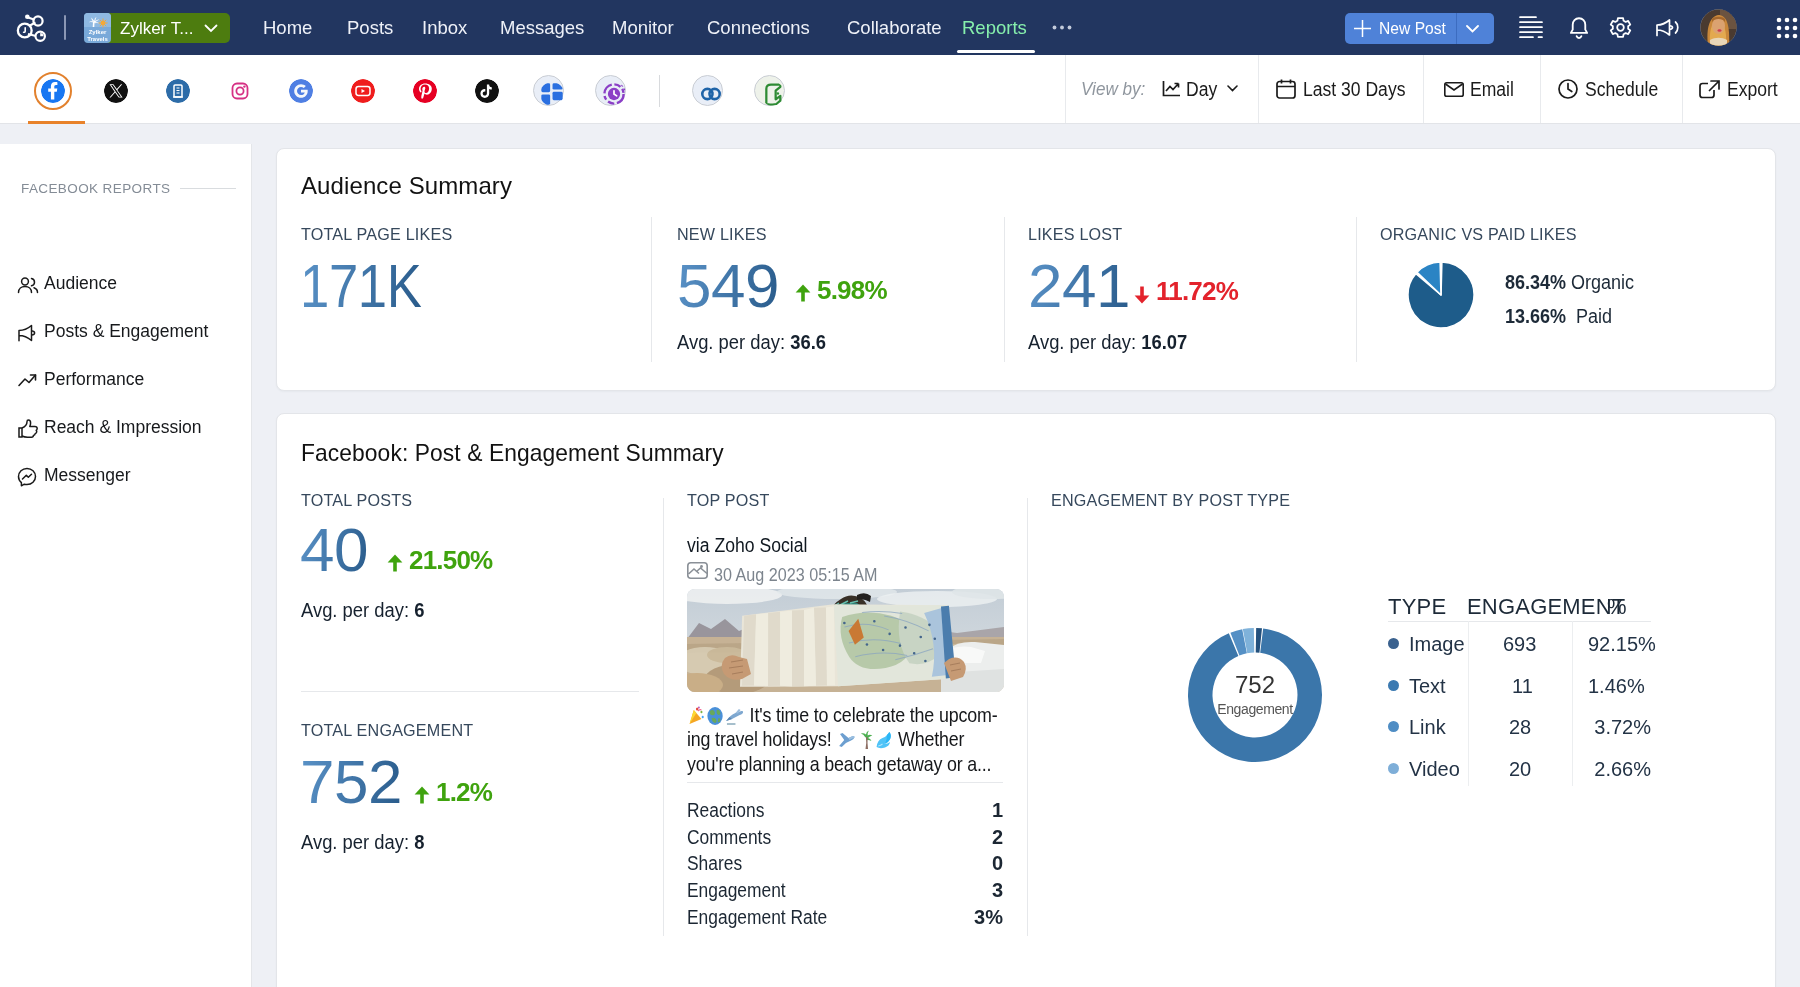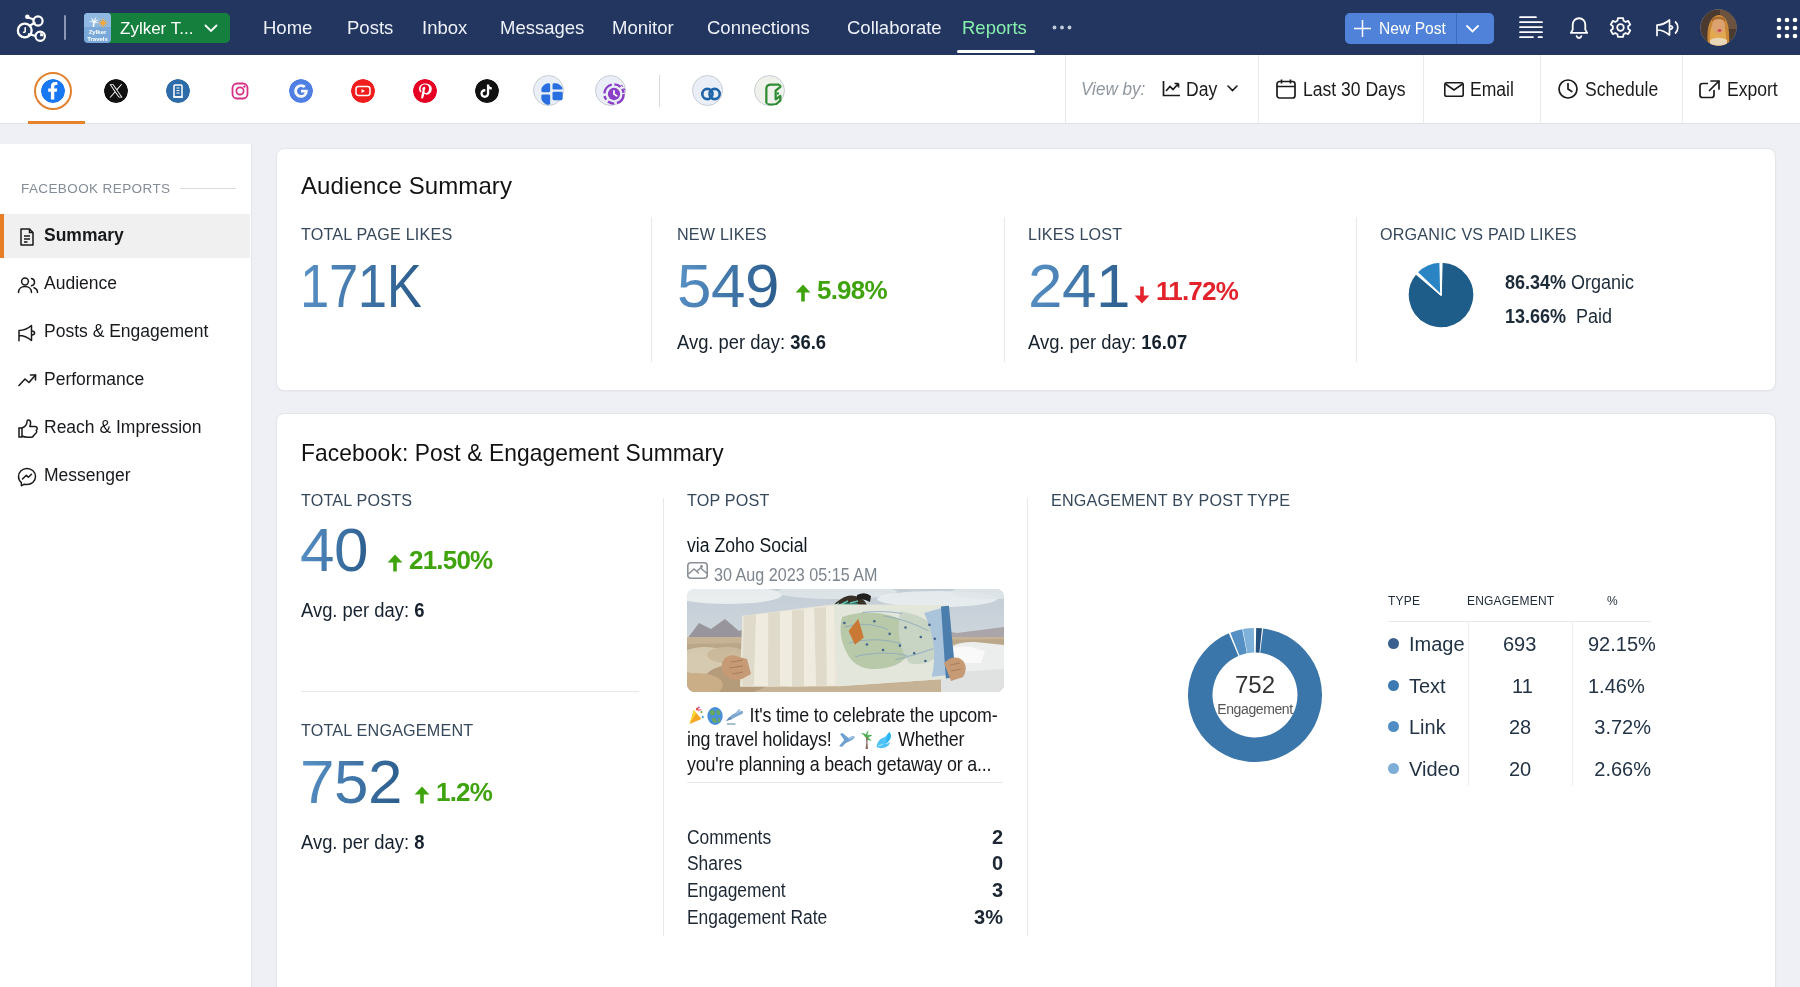--- a/index.html
+++ b/index.html
@@ -1,19 +1,19 @@
 <!DOCTYPE html>
 <html><head>
 <meta charset="utf-8">
 <style>
 * { margin:0; padding:0; box-sizing:border-box; -webkit-font-smoothing:antialiased; }
 html,body { width:1800px; height:987px; overflow:hidden; font-family:"Liberation Sans", sans-serif; background:#eef0f5; }
 .topbar { position:absolute; left:0; top:0; width:1800px; height:55px; background:#223660; }
 .tsep { position:absolute; left:64px; top:15px; width:2px; height:25px; background:#8b97b4; border-radius:1px; }
-.chip { position:absolute; left:84px; top:13px; width:146px; height:30px; background:#15803d; border-radius:5px; }
+.chip { position:absolute; left:84px; top:13px; width:146px; height:30px; background:#4d7c0f; border-radius:5px; }
 .thumb { position:absolute; left:0; top:0; width:27px; height:30px; border-radius:4px; overflow:hidden; }
 .chipTxt { position:absolute; left:36px; top:6px; color:#fff; font-size:17px; font-weight:500; }
 .nav { position:absolute; top:0; height:55px; color:#eef1f8; font-size:18.5px; line-height:55px; }
 .navu { position:absolute; left:957px; top:50px; width:78px; height:3px; background:#fff; border-radius:2px; }
 .newpost { position:absolute; left:1345px; top:13px; width:149px; height:31px; background:#4f82d8; border-radius:5px; color:#fff; }
 .newpost .lbl { position:absolute; left:22px; top:0; line-height:31px; font-size:17.5px; }
 .newpost .dv { position:absolute; left:111px; top:0; width:1px; height:31px; background:#3c6cc0; }
 .subbar { position:absolute; left:0; top:55px; width:1800px; height:69px; background:#fff; border-bottom:1px solid #e2e4e8; }
 .sicon { position:absolute; top:24px; width:24px; height:24px; border-radius:50%; }
 .bigcirc { position:absolute; top:20px; width:31px; height:31px; border-radius:50%; background:#e9eef7; border:1px solid #c9cdd4; }
@@ -44,21 +44,21 @@
 .arr { vertical-align:-3px; margin-right:5px; }
 .arrd { vertical-align:-6px; }
 .down { color:#e3232c; }
 .avg { position:absolute; font-size:20px; color:#16212e; transform:scaleX(.92); transform-origin:0 50%; }
 .avg b { font-weight:700; }
 .pielbl { position:absolute; font-size:20px; color:#1d2a38; transform:scaleX(.9); transform-origin:0 50%; }
 .pielbl b { font-weight:700; }
 .stat { position:absolute; left:410px; width:316px; height:27px; font-size:20px; color:#1c2733; }
 .stat .v { position:absolute; right:0; font-weight:700; }
 .sl { display:inline-block; transform:scaleX(.87); transform-origin:0 50%; }
-.ttl { position:absolute; font-size:12px; color:#1d2a38; letter-spacing:.2px; }
+.ttl { position:absolute; font-size:22px; color:#1d2a38; letter-spacing:.2px; }
 .trow { position:absolute; font-size:20px; color:#233346; }
 .emj { vertical-align:-3.5px; margin:0 1px; }
 .pline { white-space:nowrap; transform:scaleX(.85); transform-origin:0 50%; }
 .tdot { position:absolute; width:11px; height:11px; border-radius:50%; }
 </style>
 </head>
 <body>
 <div class="topbar">
   <svg style="position:absolute;left:16px;top:11px" width="50" height="34" viewBox="0 0 50 34" fill="none" stroke="#fff">
     <path d="M13 15 L19.5 11.5 M12 23 L20 25" stroke-width="2"></path>
@@ -256,28 +256,20 @@
   <div class="tbsep" style="left:1682px"></div>
   <svg style="position:absolute;left:1699px;top:25px" width="21" height="19" viewBox="0 0 21 19" fill="none" stroke="#1b1b1b" stroke-width="1.7">
       <path d="M9 3.5 L3.5 3.5 Q1 3.5 1 6 L1 15 Q1 17.5 3.5 17.5 L12.5 17.5 Q15 17.5 15 15 L15 10"></path>
       <path d="M12 1 L20 1 L20 9 M20 1 L10.5 10.5" stroke-linecap="round"></path>
     </svg>
   <div class="tbtxt" style="left:1727px">Export</div>
 </div>
 <div class="sidebar">
   <div class="sbhead">FACEBOOK REPORTS</div>
   <div class="sbline"></div>
-  <div class="sbitem sbactive" style="top:70px">
-    <svg width="20" height="20" viewBox="0 0 20 20" fill="none" stroke="#1a1a1a" stroke-width="1.5">
-        <path d="M4 2 L12.5 2 L16 5.5 L16 18 L4 18 Z" stroke-linejoin="round"></path>
-        <path d="M12.5 2 L12.5 5.5 L16 5.5"></path>
-        <path d="M7 9 H13 M7 12 H13 M7 15 H10.5"></path>
-      </svg>
-    <div class="txt">Summary</div>
-  </div>
   <div class="sbitem" style="top:118px">
     <svg width="22" height="20" viewBox="0 0 22 20" fill="none" stroke="#1a1a1a" stroke-width="1.5">
         <circle cx="8" cy="6.5" r="3.4"></circle>
         <path d="M1.5 17.5 C1.5 13.6 4.4 11.5 8 11.5 C11.6 11.5 14.5 13.6 14.5 17.5" stroke-linecap="round"></path>
         <path d="M14.5 3.6 C16.3 4 17.5 5.4 17.5 7.2 C17.5 9 16.3 10.4 14.5 10.8 M17 12.8 C19.2 13.6 20.5 15.3 20.5 17.5" stroke-linecap="round"></path>
       </svg>
     <div class="txt">Audience</div>
   </div>
   <div class="sbitem" style="top:214px">
     <svg width="21" height="18" viewBox="0 0 21 18" fill="none" stroke="#1a1a1a" stroke-width="1.6">
@@ -469,20 +461,21 @@
           <path d="M9.5 7 Q8 4 4.5 3.5 Q8 2.5 10.5 4.5 Q11 1.5 14 0.5 Q12 3 12.5 5.5 Q15 4 18 5.5 Q15 6 13 8 Q16 8.5 17 11 Q14 9.5 11.5 10 L10.5 7.5 Z" fill="#4caf50"></path>
           <path d="M10.5 7 Q11.5 13 10 19 L13 19 Q12 13 12.5 7.5 Z" fill="#8d6e63"></path>
         </svg><svg class="emj" width="20" height="20" viewBox="0 0 20 20">
           <path d="M1 17 Q2 10 8 8 Q14 6 16 2 Q19 5 17 9 Q15 13 10 14 Q14 14 17 12 Q16 16 11 17.5 Q5 19 1 17 Z" fill="#4fc3f7"></path>
           <path d="M16 2 Q19 5 17 9 Q15 12 11 13.5 Q14 9 13 5 Q14.5 4 16 2 Z" fill="#29b6f6"></path>
           <path d="M3 16 Q6 15.5 8 14" stroke="#b3e5fc" stroke-width="1.2" fill="none"></path>
         </svg> Whether</div>
       <div class="pline">you're planning a beach getaway or a...</div>
     </div>
   <div style="position:absolute;left:410px;top:368px;width:316px;height:1px;background:#e6e8eb"></div>
+  <div class="stat" style="top:385px"><span class="sl">Reactions</span><span class="v">1</span></div>
   <div class="stat" style="top:412px"><span class="sl">Comments</span><span class="v">2</span></div>
   <div class="stat" style="top:438px"><span class="sl">Shares</span><span class="v">0</span></div>
   <div class="stat" style="top:465px"><span class="sl">Engagement</span><span class="v">3</span></div>
   <div class="stat" style="top:492px"><span class="sl">Engagement Rate</span><span class="v">3%</span></div>
   <div class="klabel" style="left:774px;top:77px">ENGAGEMENT BY POST TYPE</div>
   <svg style="position:absolute;left:908px;top:211px" width="140" height="140" viewBox="0 0 140 140">
     <path d="M78.17 3.50 A67 67 0 1 1 43.82 8.33 L53.39 30.88 A42.5 42.5 0 1 0 75.18 27.82 Z" fill="#3b76aa"></path>
     <path d="M45.44 7.66 A67 67 0 0 1 57.22 4.23 L61.89 28.28 A42.5 42.5 0 0 0 54.42 30.46 Z" fill="#5590c5"></path>
     <path d="M57.79 4.12 A67 67 0 0 1 68.83 3.01 L69.26 27.51 A42.5 42.5 0 0 0 62.25 28.21 Z" fill="#7fb2da"></path>
     <path d="M71.17 3.01 A67 67 0 0 1 77.00 3.37 L74.44 27.73 A42.5 42.5 0 0 0 70.74 27.51 Z" fill="#24517d"></path>

